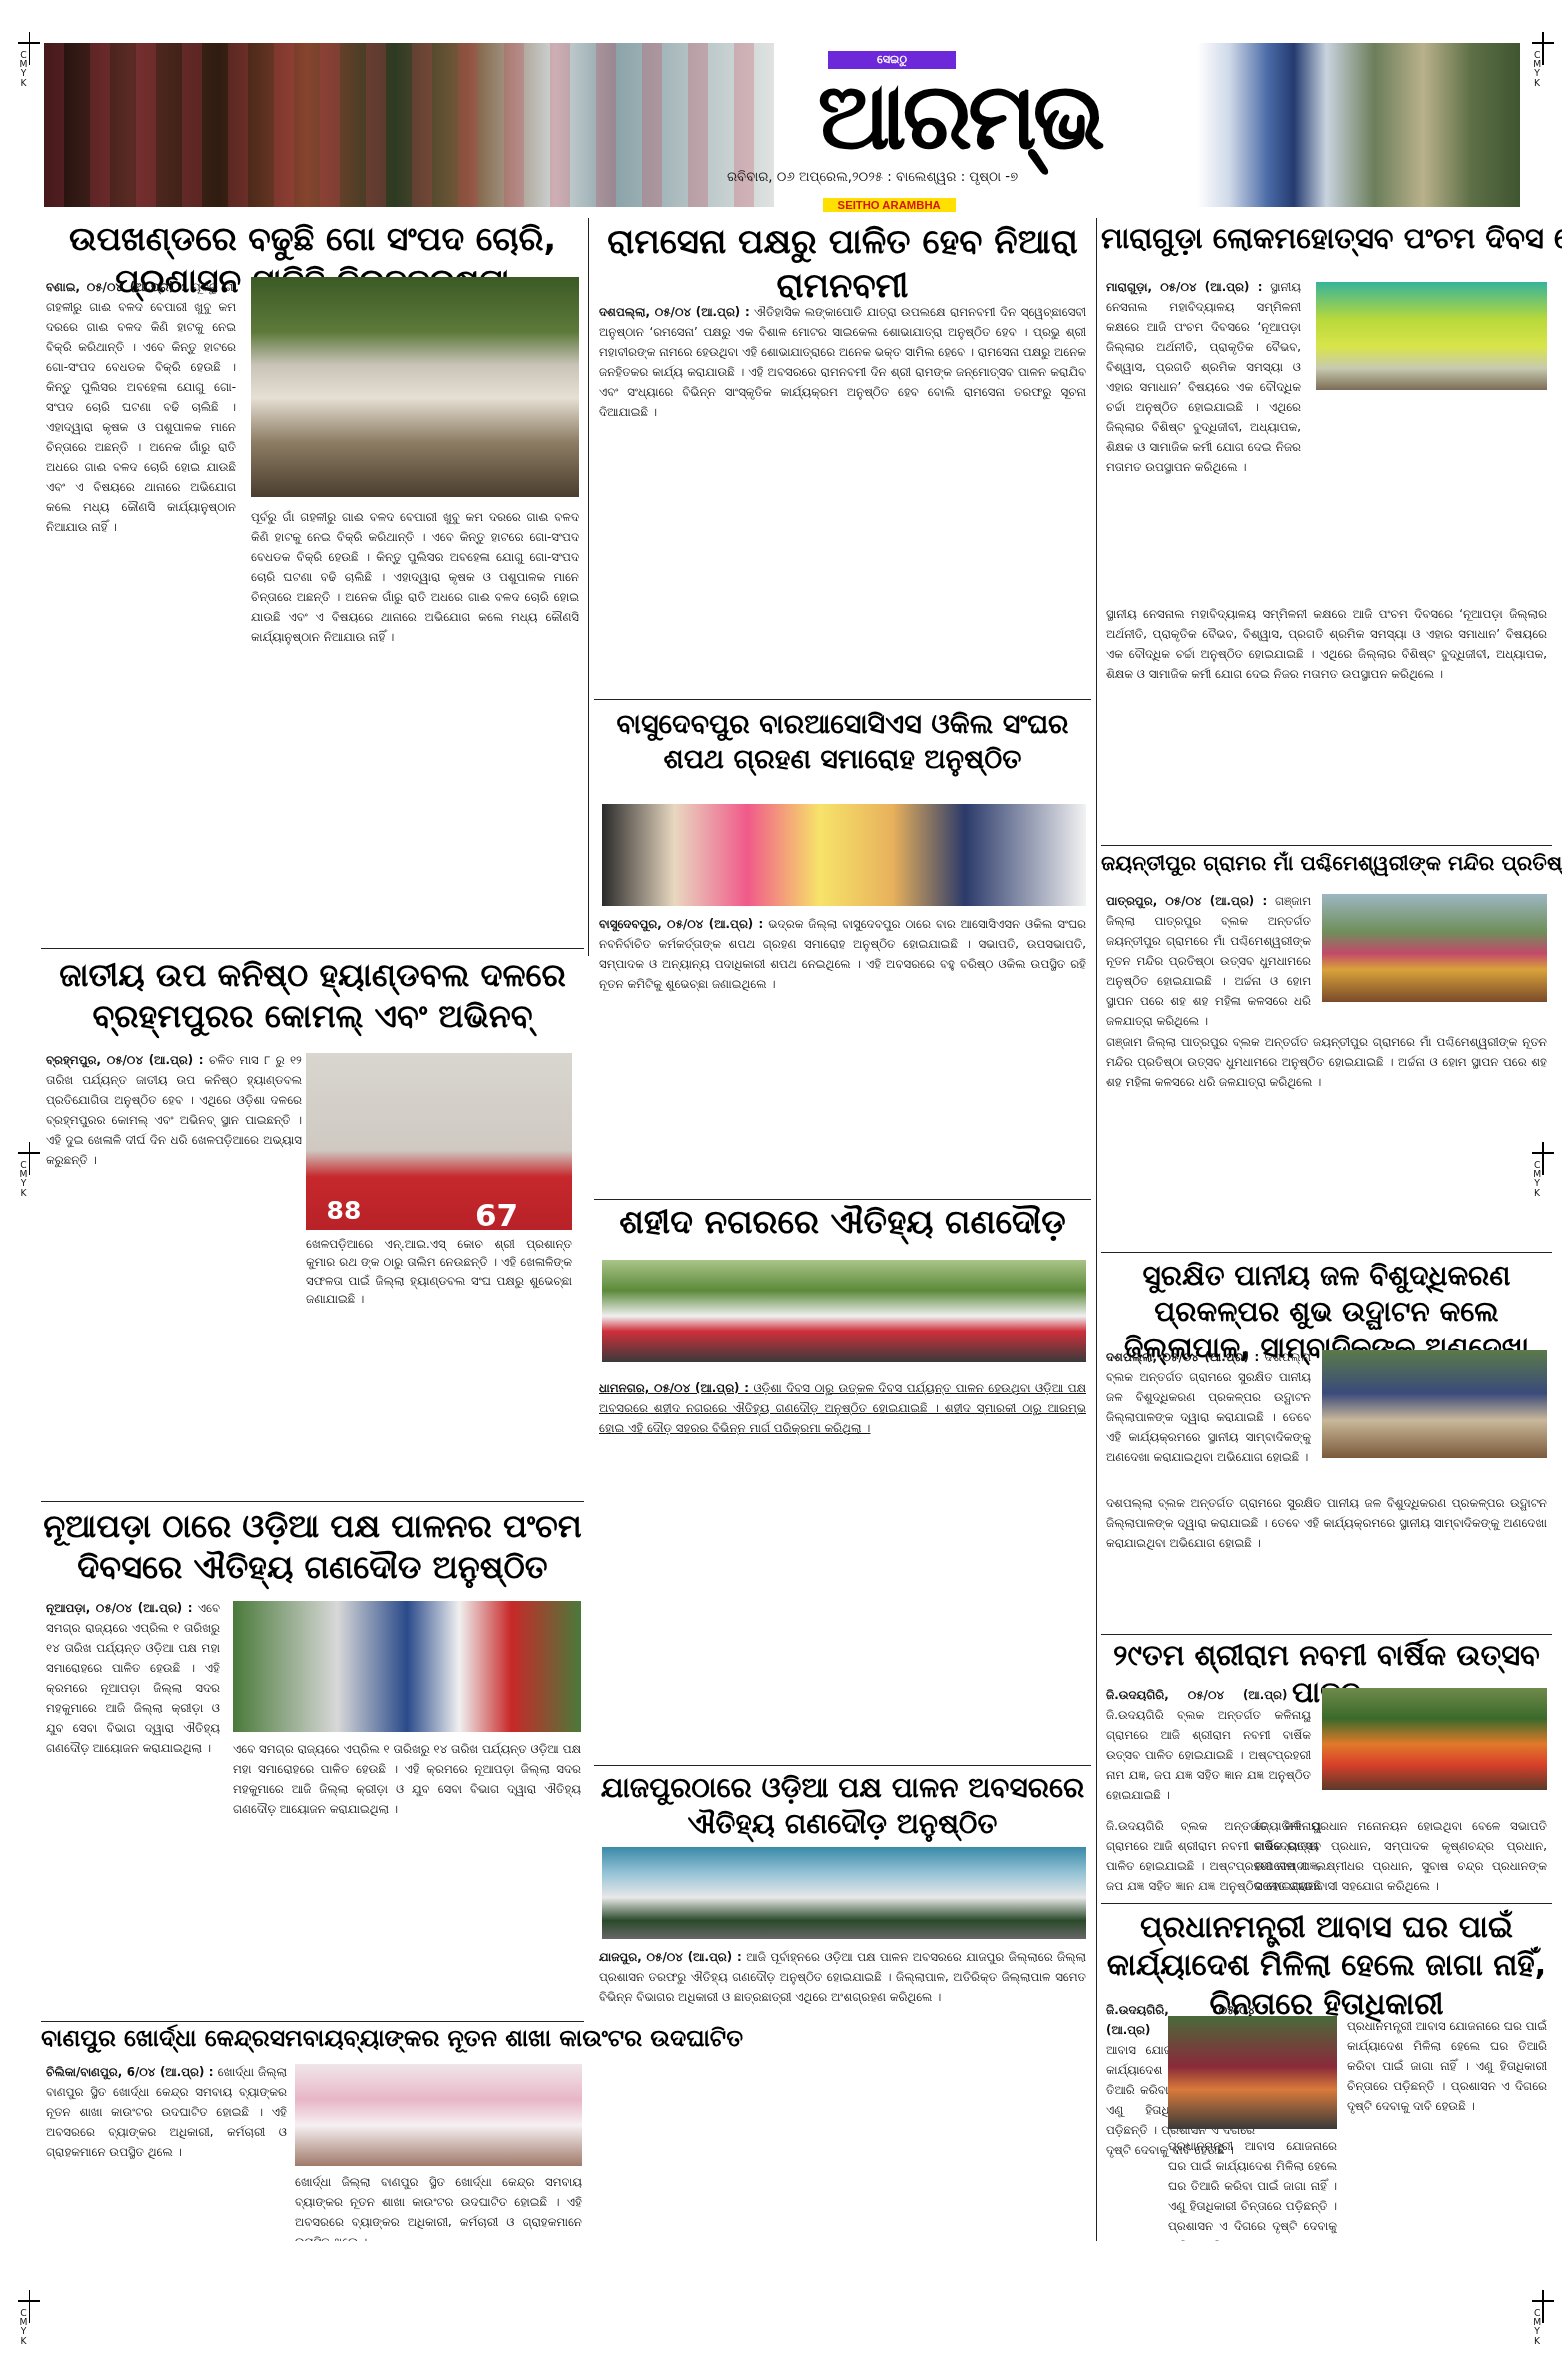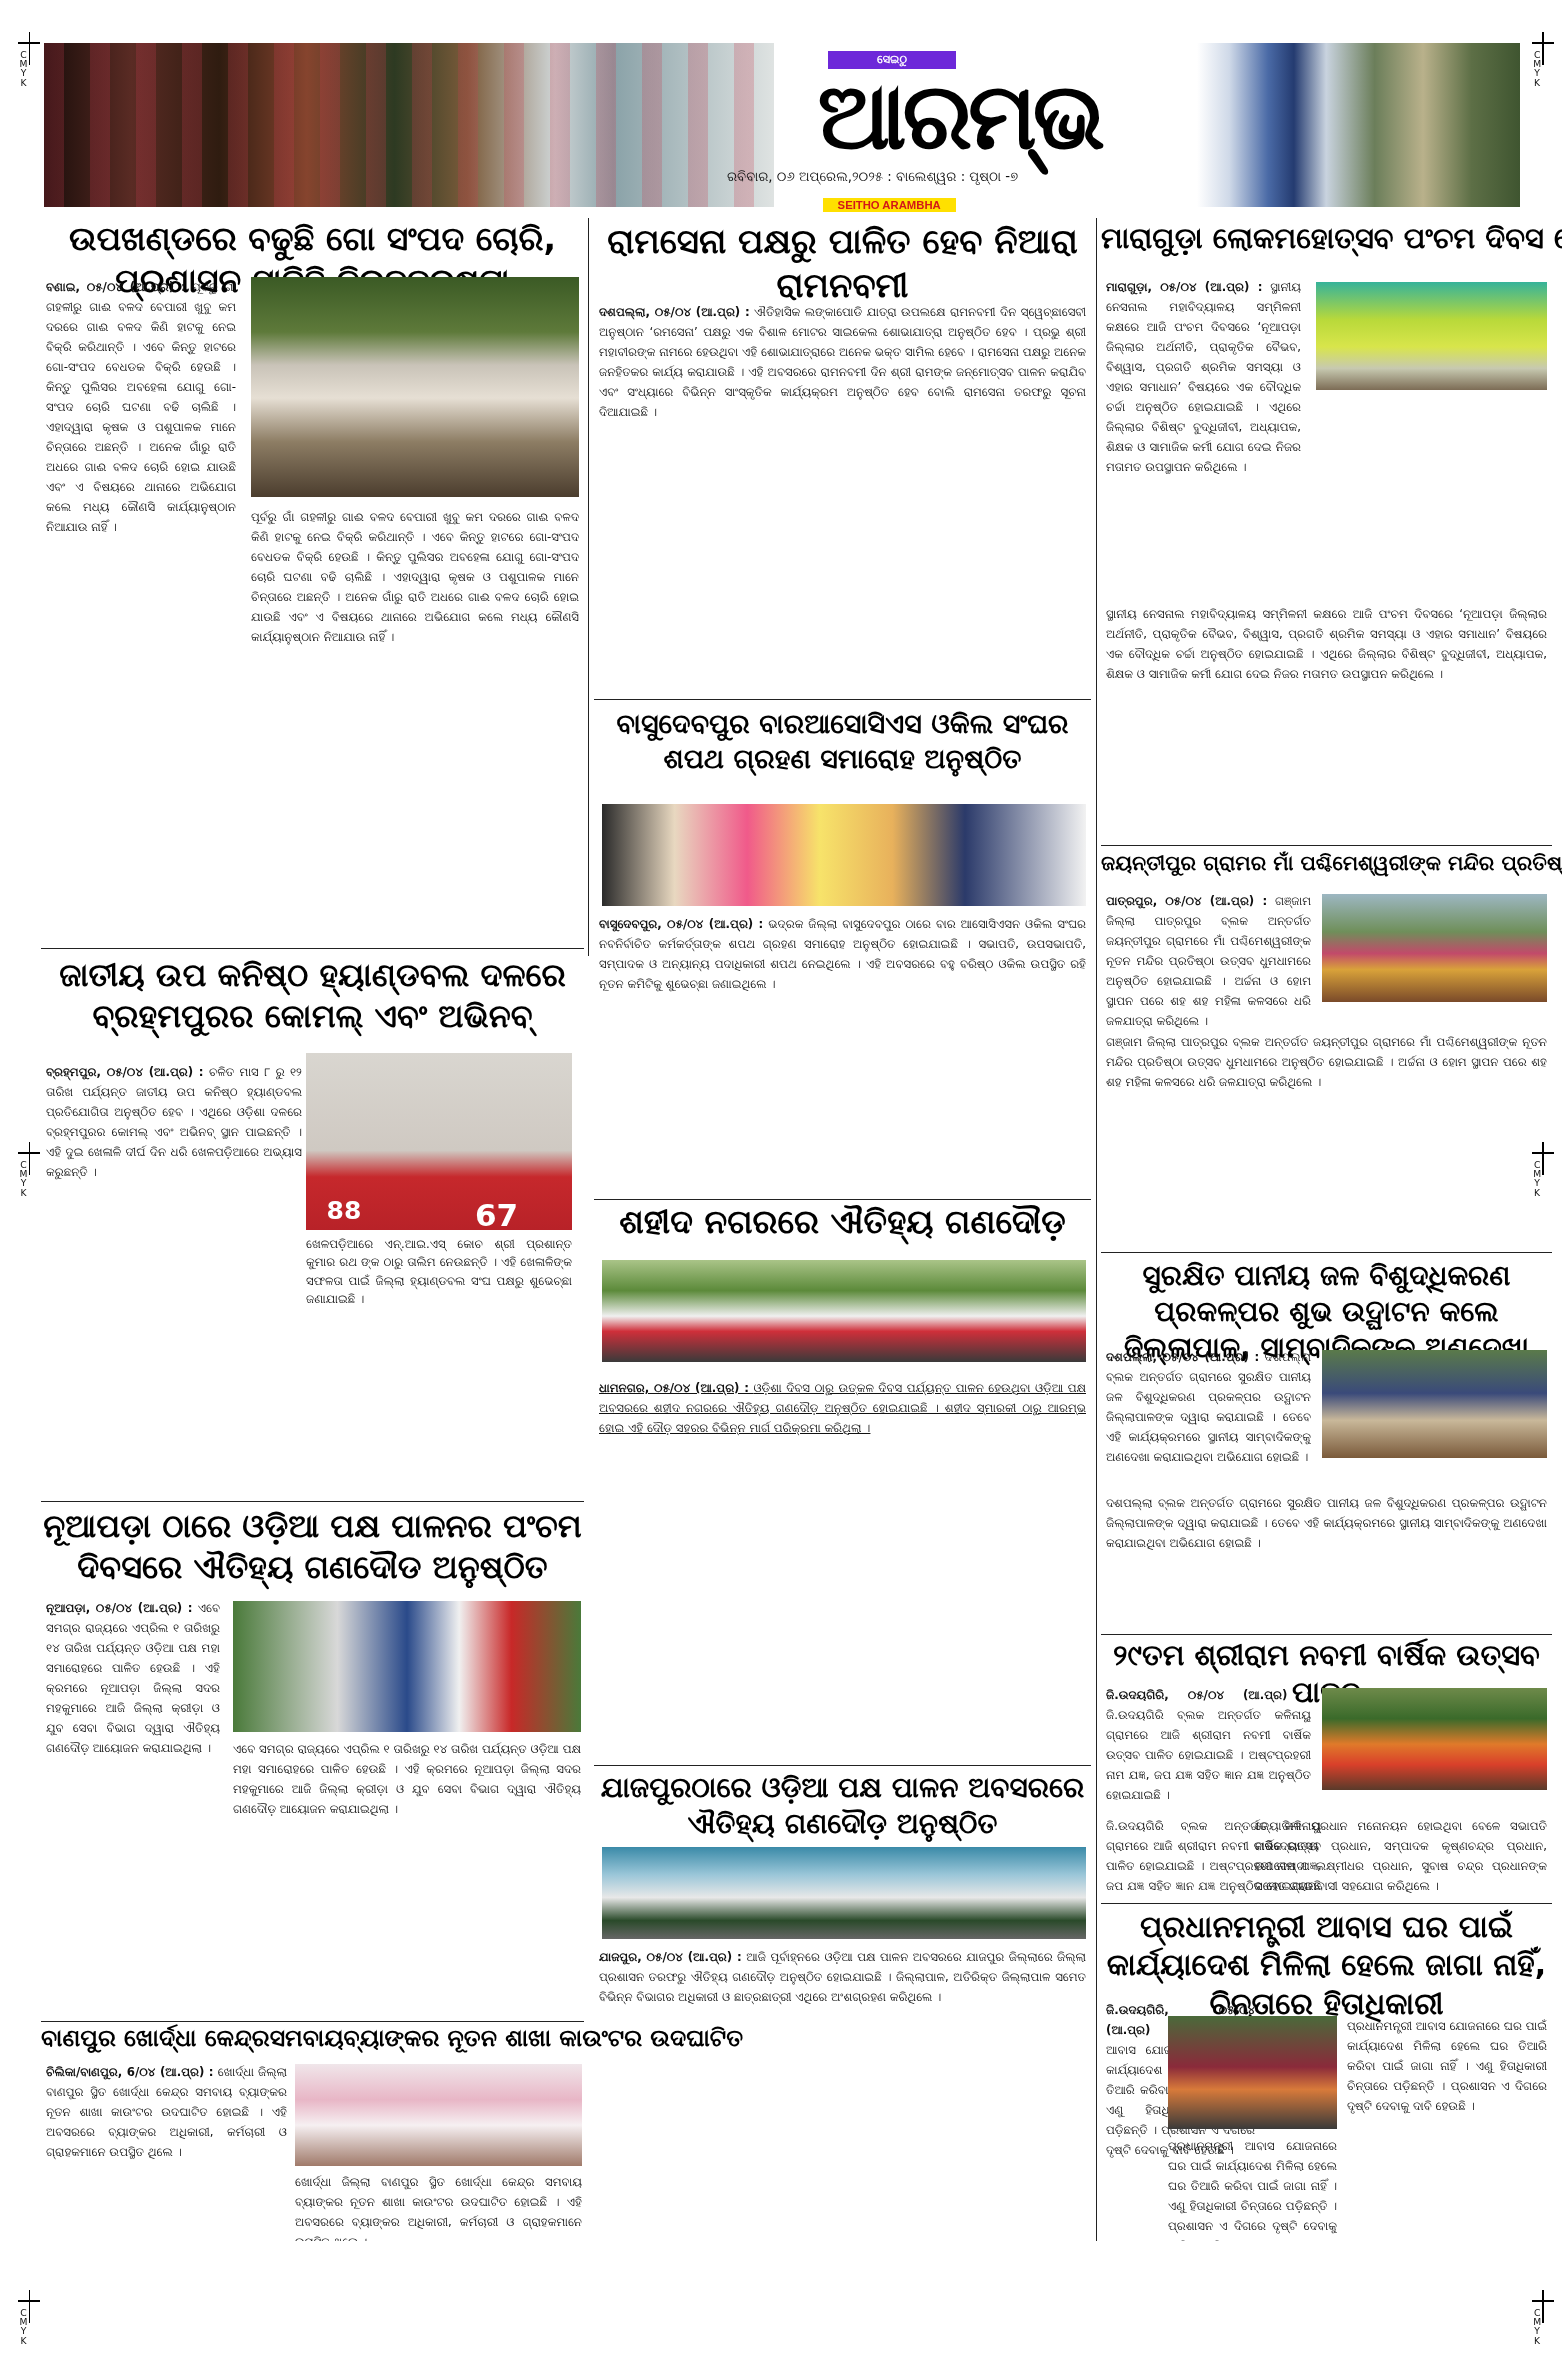--- a/index.html
+++ b/index.html
@@ -126,21 +126,21 @@
 <div class="rule-h" style="left:594px; top:699px; width:497px;"></div>
 <div class="headline" style="left:599px; top:707px; width:487px; font-size:27px;">ବାସୁଦେବପୁର ବାରଆସୋସିଏସ ଓକିଲ ସଂଘର ଶପଥ ଗ୍ରହଣ ସମାରୋହ ଅନୁଷ୍ଠିତ</div>
 <div class="img bar" style="left:602px; top:804px; width:484px; height:102px;"></div>
 <div class="body" style="left:599px; top:914px; width:487px; height:277px;">
   <b>ବାସୁଦେବପୁର, ୦୫/୦୪ (ଆ.ପ୍ର) :</b>
   <span>ଭଦ୍ରକ ଜିଲ୍ଲା ବାସୁଦେବପୁର ଠାରେ ବାର ଆସୋସିଏସନ ଓକିଲ ସଂଘର ନବନିର୍ବାଚିତ କର୍ମକର୍ତ୍ତାଙ୍କ ଶପଥ ଗ୍ରହଣ ସମାରୋହ ଅନୁଷ୍ଠିତ ହୋଇଯାଇଛି । ସଭାପତି, ଉପସଭାପତି, ସମ୍ପାଦକ ଓ ଅନ୍ୟାନ୍ୟ ପଦାଧିକାରୀ ଶପଥ ନେଇଥିଲେ । ଏହି ଅବସରରେ ବହୁ ବରିଷ୍ଠ ଓକିଲ ଉପସ୍ଥିତ ରହି ନୂତନ କମିଟିକୁ ଶୁଭେଚ୍ଛା ଜଣାଇଥିଲେ ।</span>
 </div>
 
 <div class="rule-h" style="left:41px; top:948px; width:543px;"></div>
 <div class="headline" style="left:41px; top:955px; width:543px; font-size:32px;">ଜାତୀୟ ଉପ କନିଷ୍ଠ ହ୍ୟାଣ୍ଡବଲ ଦଳରେ ବ୍ରହ୍ମପୁରର କୋମଲ୍ ଏବଂ ଅଭିନବ୍</div>
-<div class="body" style="left:46px; top:1050px; width:256px; height:441px;margin-top:12px;">
+<div class="body" style="left:46px; top:1050px; width:256px; height:441px;">
   <b>ବ୍ରହ୍ମପୁର, ୦୫/୦୪ (ଆ.ପ୍ର) :</b>
   <span>ଚଳିତ ମାସ ୮ ରୁ ୧୨ ତାରିଖ ପର୍ଯ୍ୟନ୍ତ ଜାତୀୟ ଉପ କନିଷ୍ଠ ହ୍ୟାଣ୍ଡବଲ ପ୍ରତିଯୋଗିତା ଅନୁଷ୍ଠିତ ହେବ । ଏଥିରେ ଓଡ଼ିଶା ଦଳରେ ବ୍ରହ୍ମପୁରର କୋମଲ୍ ଏବଂ ଅଭିନବ୍ ସ୍ଥାନ ପାଇଛନ୍ତି । ଏହି ଦୁଇ ଖେଳାଳି ଦୀର୍ଘ ଦିନ ଧରି ଖେଳପଡ଼ିଆରେ ଅଭ୍ୟାସ କରୁଛନ୍ତି ।</span>
 </div>
 <div class="img players" style="left:306px; top:1053px; width:266px; height:177px;">
   <span style="position:absolute; left:20.5px; top:143px; font-size:25px; color:#fff; font-weight:bold;">88</span>
   <span style="position:absolute; left:169px; top:144px; font-size:31px; color:#fff; font-weight:bold;">67</span>
 </div>
 <div class="caption" style="left:306px; top:1235px; width:266px; height:256px; overflow:hidden;">ଖେଳପଡ଼ିଆରେ ଏନ୍.ଆଇ.ଏସ୍ କୋଚ ଶ୍ରୀ ପ୍ରଶାନ୍ତ କୁମାର ରଥ ଙ୍କ ଠାରୁ ତାଲିମ ନେଉଛନ୍ତି । ଏହି ଖେଳାଳିଙ୍କ ସଫଳତା ପାଇଁ ଜିଲ୍ଲା ହ୍ୟାଣ୍ଡବଲ ସଂଘ ପକ୍ଷରୁ ଶୁଭେଚ୍ଛା ଜଣାଯାଇଛି ।</div>
 
 <div class="rule-h" style="left:1101px; top:845px; width:451px;"></div>

